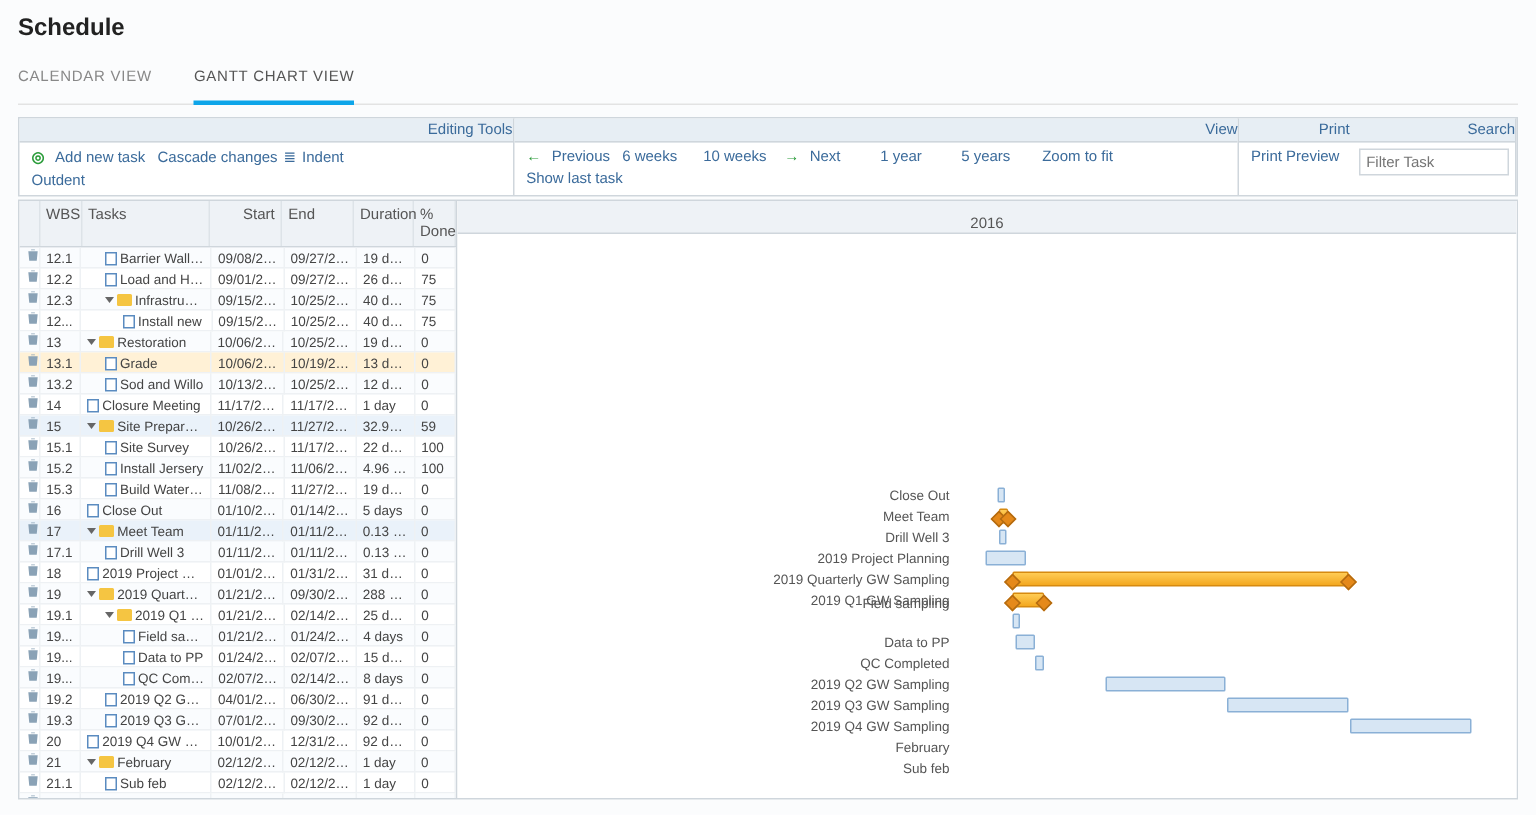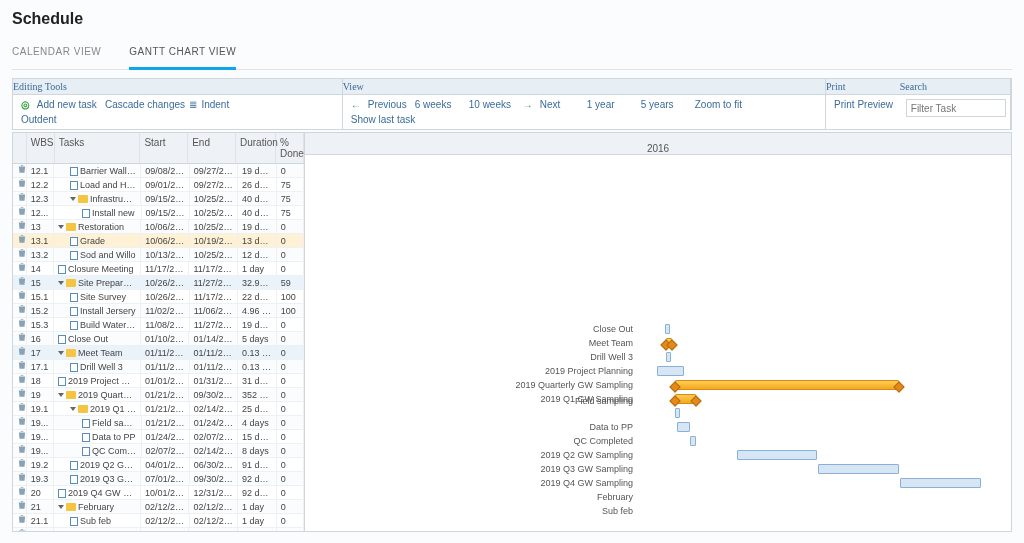--- a/index.html
+++ b/index.html
@@ -6,35 +6,35 @@
   body { font-family: "Segoe UI", Arial, sans-serif; font-size: 11px; background: #fbfcfd; color: #333; }
   .page { width: 1024px; height: 543px; background: #fbfcfd; position: relative; overflow: hidden; }
   .pad { padding: 10px 12px 12px 12px; }
   h1.title { font-size: 16px; font-weight: 600; color: #222; margin-bottom: 12px; }
   .tabs { display: flex; gap: 28px; border-bottom: 1px solid #e3e3e3; margin-bottom: 8px; font-size: 10px; letter-spacing: .05em; }
   .tab { padding: 6px 0 10px 0; color: #888; cursor: pointer; }
   .tab.active { color: #555; border-bottom: 3px solid #0ea5e9; margin-bottom: -1px; }
 
   .ribbon { display: flex; border: 1px solid #cfd6dc; background: #fff; font-size: 10px; color: #444; }
   .rgroup { border-right: 1px solid #cfd6dc; padding: 0; min-width: 100px; }
-  .rhead { background: #e7eef4; text-align: left; font-size: 10px; color: #3b6b9b; padding: 2px 0; border-bottom: 1px solid #cfd6dc; font-family: Liberation Serif, serif; }
+  .rhead { background: #e7eef4; text-align: right; font-size: 10px; color: #3b6b9b; padding: 2px 0; border-bottom: 1px solid #cfd6dc; }
   .rbody { display: flex; flex-direction: column; padding: 2px 6px; gap: 2px; }
   .rbtn { display: flex; align-items: center; gap: 4px; padding: 2px 2px; cursor: pointer; color: #3b6b9b; white-space: nowrap; }
   .rbody.row2 { flex-direction: row; flex-wrap: wrap; gap: 0 14px; }
   .rbody.row2 .rbtn { width: 70px; }
   .search-input { width: 100px; height: 18px; border: 1px solid #cfd6dc; padding: 0 4px; font-size: 10px; color: #888; }
 
   .work { display: flex; margin-top: 2px; border: 1px solid #cfd6dc; background: #fff; height: 400px; }
   .left { width: 292px; border-right: 1px solid #cfd6dc; overflow: hidden; }
   .grid-head { display: flex; background: #eef2f6; border-bottom: 1px solid #cfd6dc; }
   .grid-head .cell { padding: 4px 4px; font-size: 10px; color: #555; border-right: 1px solid #dde3e8; }
   .c-del { width: 14px; }
   .c-wbs { width: 28px; }
   .c-task { width: 90px; }
-  .c-start { width: 50px; }
+  .c-start { width: 50px; text-align: right; }
   .c-end { width: 50px; }
   .c-dur { width: 40px; }
   .c-done { width: 28px; border-right: none; }
   .rows { overflow: hidden; }
   .row { display: flex; border-bottom: 1px solid #eef1f4; height: 14px; align-items: center; }
   .row .cell { padding: 0 4px; font-size: 9px; color: #444; border-right: 1px solid #eef1f4; overflow: hidden; white-space: nowrap; text-overflow: ellipsis; height: 14px; line-height: 14px; }
   .row:nth-child(odd) { background: #fafcfe; }
   .row.sel { background: #fff1d6; }
   .row.blue { background: #eaf2fa; }
   .trash { width: 10px; height: 10px; background: none; display: inline-block; color: #8aa2b6; }
@@ -310,21 +310,21 @@
               <div class="cell c-done">0</div>
             </div>
             <div class="row">
               <div class="cell c-del"><span class="trash"><svg viewBox="0 0 16 16">
                     <path d="M3 4h10l-1 10H4L3 4zm3-2h4v1H6V2z"></path>
                   </svg></span></div>
               <div class="cell c-wbs">19</div>
               <div class="cell c-task "><span class="tri"></span><span class="folder"></span>2019 Quarterly GW S</div>
               <div class="cell c-start">01/21/2019</div>
               <div class="cell c-end">09/30/2019</div>
-              <div class="cell c-dur">352 days</div>
+              <div class="cell c-dur">288 days</div>
               <div class="cell c-done">0</div>
             </div>
             <div class="row">
               <div class="cell c-del"><span class="trash"><svg viewBox="0 0 16 16">
                     <path d="M3 4h10l-1 10H4L3 4zm3-2h4v1H6V2z"></path>
                   </svg></span></div>
               <div class="cell c-wbs">19.1</div>
               <div class="cell c-task ind1"><span class="tri"></span><span class="folder"></span>2019 Q1 GW Sam</div>
               <div class="cell c-start">01/21/2019</div>
               <div class="cell c-end">02/14/2019</div>

